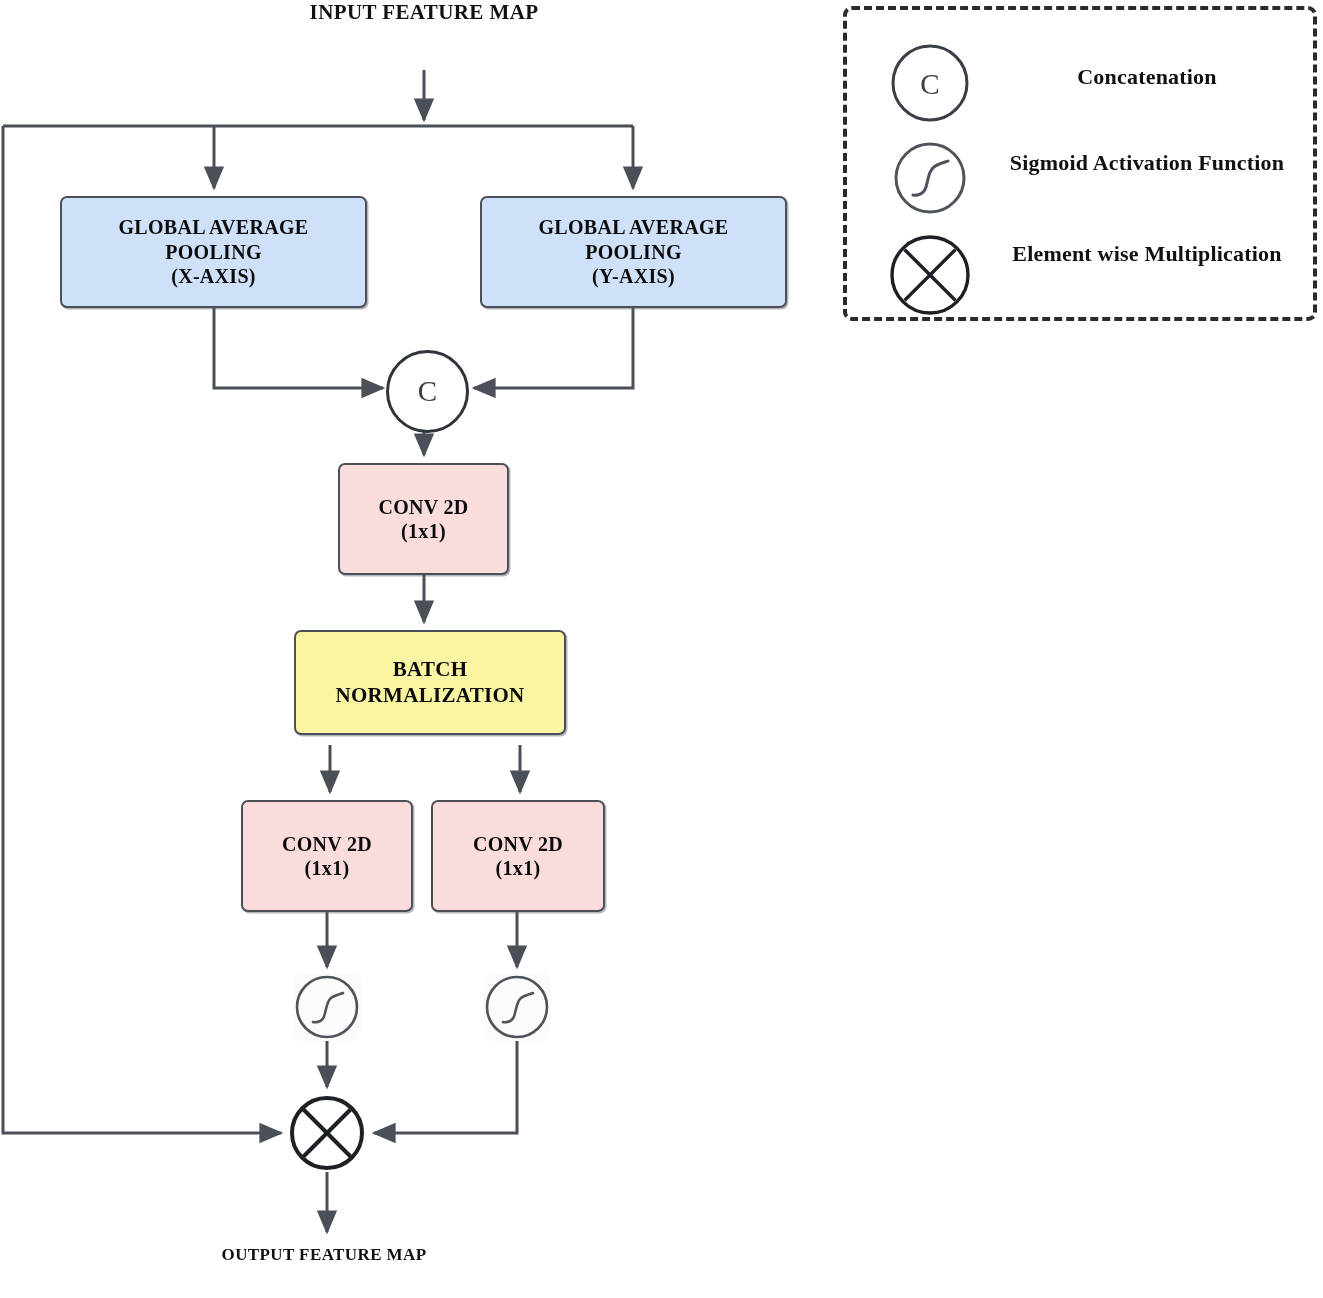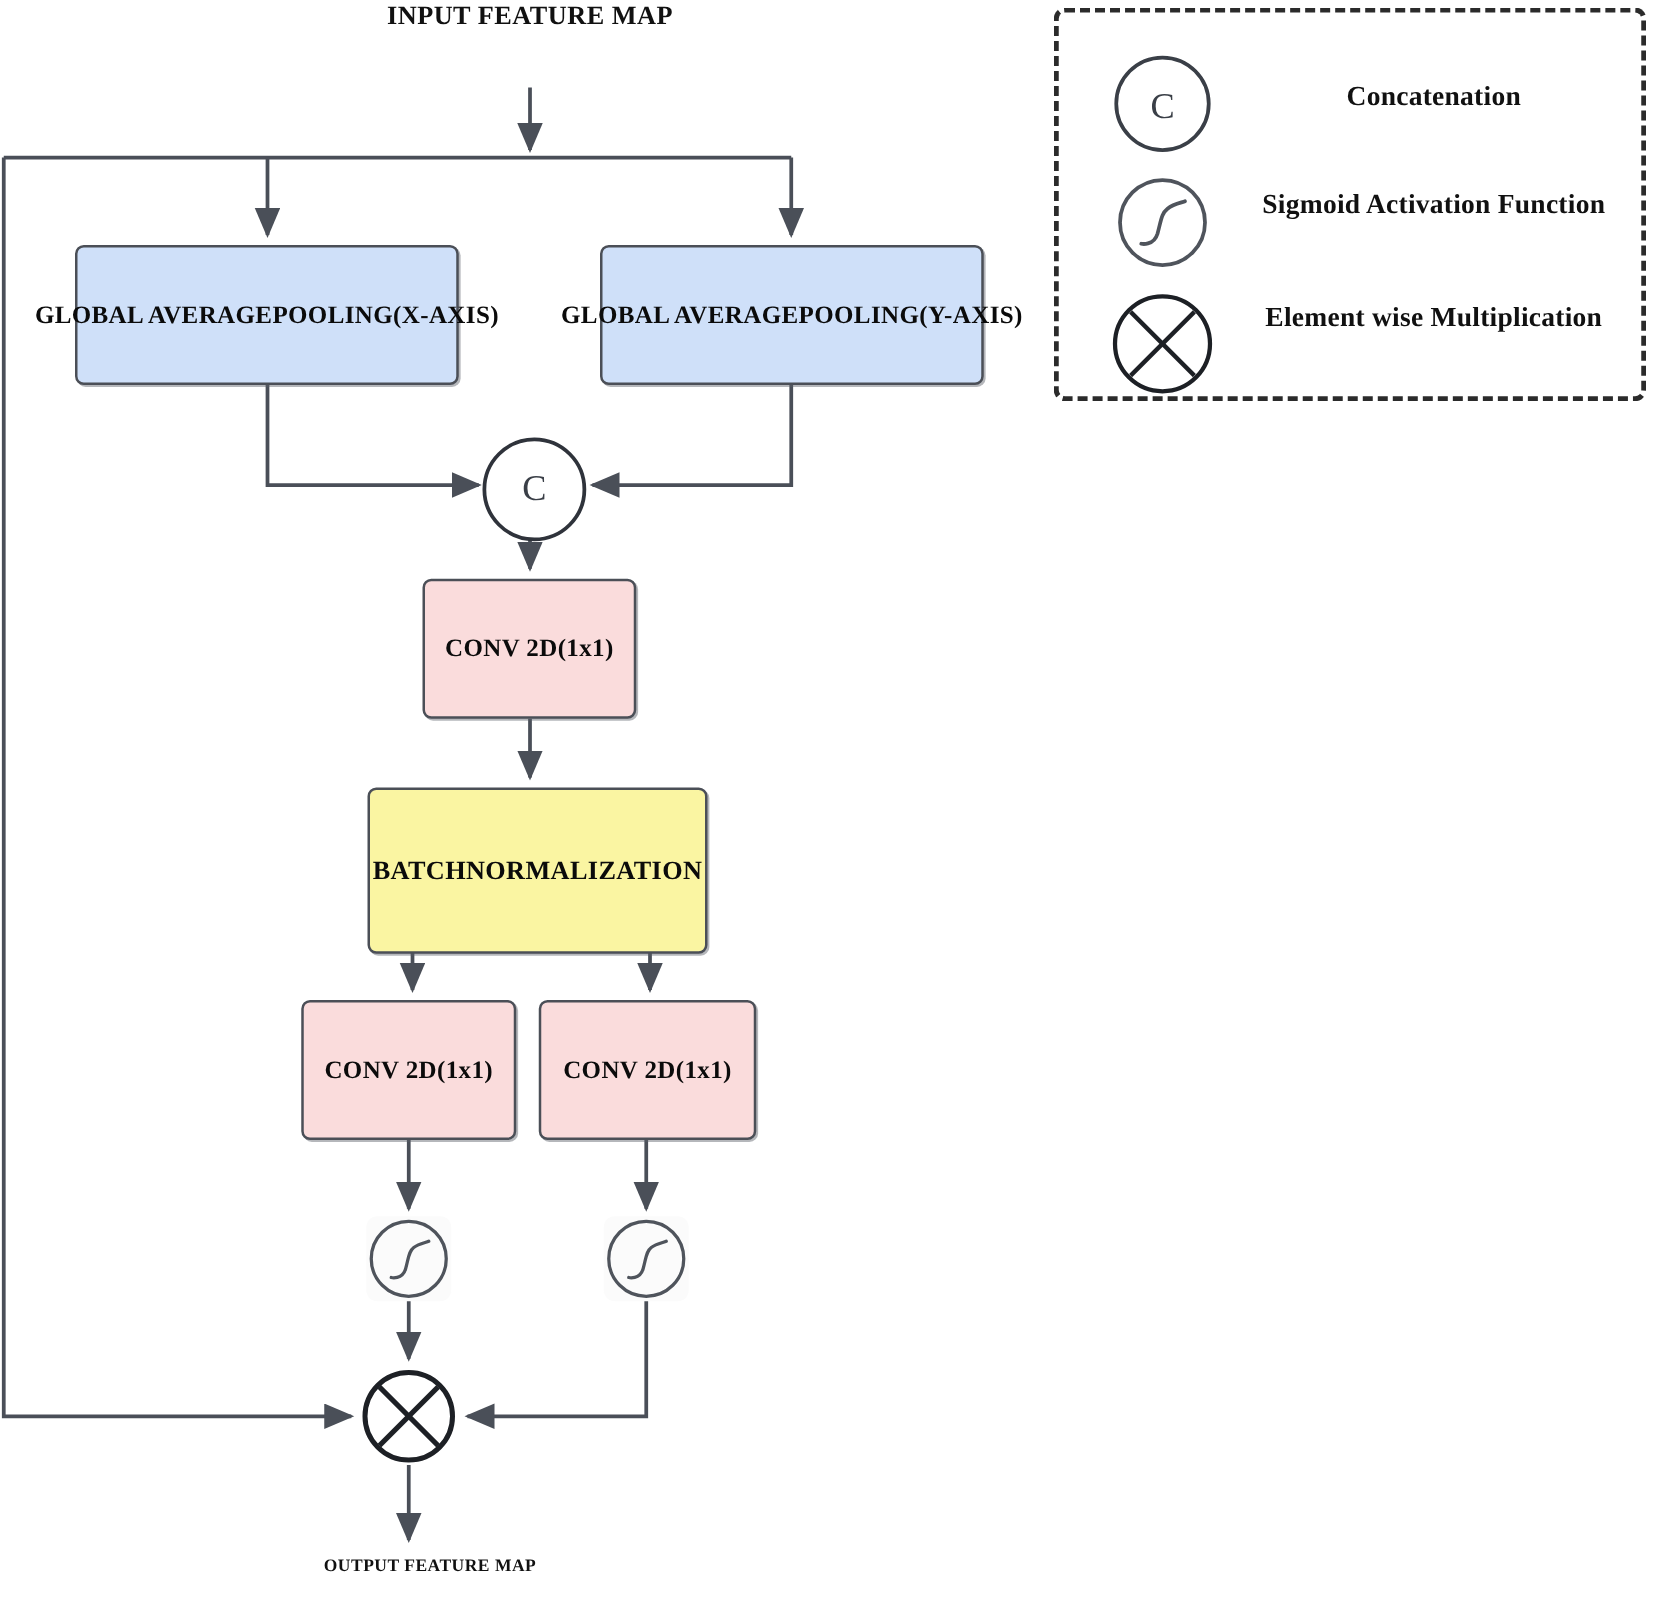--- a/index.html
+++ b/index.html
@@ -26,21 +26,21 @@
     width: 1323px;
     height: 1298px;
     pointer-events: none;
   }
 
   
   .node {
     position: absolute;
     box-sizing: border-box;
     display: flex;
-    flex-direction: row;
+    flex-direction: column;
     align-items: center;
     justify-content: center;
     text-align: center;
     border: 2.2px solid #4b4f57;
     border-radius: 7px;
     font-family: "Liberation Serif", "DejaVu Serif", serif;
     font-weight: bold;
     color: #0b0b0b;
     letter-spacing: .3px;
     line-height: 1.22;
@@ -177,21 +177,21 @@
 
   <div class="opnode ring" style="left:386px; top:350px; width:77px; height:77px;">
     <span class="cchar">C</span>
   </div>
 
   <div class="node pink" style="left:338px; top:463px; width:171px; height:112px; font-size:20px;">
     <span class="ln">CONV 2D</span>
     <span class="ln">(1x1)</span>
   </div>
 
-  <div class="node yellow" style="left:294px; top:630px; width:272px; height:133px; font-size:21px;">
+  <div class="node yellow" style="left:294px; top:630px; width:272px; height:105px; font-size:21px;">
     <span class="ln">BATCH</span>
     <span class="ln">NORMALIZATION</span>
   </div>
 
   <div class="node pink" style="left:241px; top:800px; width:172px; height:112px; font-size:20px;">
     <span class="ln">CONV 2D</span>
     <span class="ln">(1x1)</span>
   </div>
 
   <div class="node pink" style="left:431px; top:800px; width:174px; height:112px; font-size:20px;">
@@ -214,21 +214,21 @@
   </div>
 
   <div class="opnode" style="left:288px; top:1094px; width:78px; height:78px;">
     <svg width="78" height="78" viewBox="0 0 78 78">
       <circle cx="39" cy="39" r="35" fill="#ffffff" stroke="#1d2025" stroke-width="4"></circle>
       <line x1="15.5" y1="15.5" x2="62.5" y2="62.5" stroke="#1d2025" stroke-width="4"></line>
       <line x1="62.5" y1="15.5" x2="15.5" y2="62.5" stroke="#1d2025" stroke-width="4"></line>
     </svg>
   </div>
 
-  <div class="plabel" style="left:194px; top:1245px; width:300px; font-size:14px;">
+  <div class="plabel" style="left:174px; top:1245px; width:300px; font-size:17px;">
     <span class="ln">OUTPUT FEATURE</span>
     <span class="ln">MAP</span>
   </div>
 
   <div id="legend" style="left:843px; top:6px; width:474px; height:315px;">
 
     <div class="legend-icon" style="left:42px; top:32px; width:82px; height:82px;">
       <svg width="82" height="82" viewBox="0 0 82 82">
         <circle cx="41" cy="41" r="37" fill="#ffffff" stroke="#3a3f47" stroke-width="3"></circle>
         <text x="41" y="52" text-anchor="middle" font-family="Liberation Serif, DejaVu Serif, serif" font-size="29" fill="#3a3f47">C</text>

